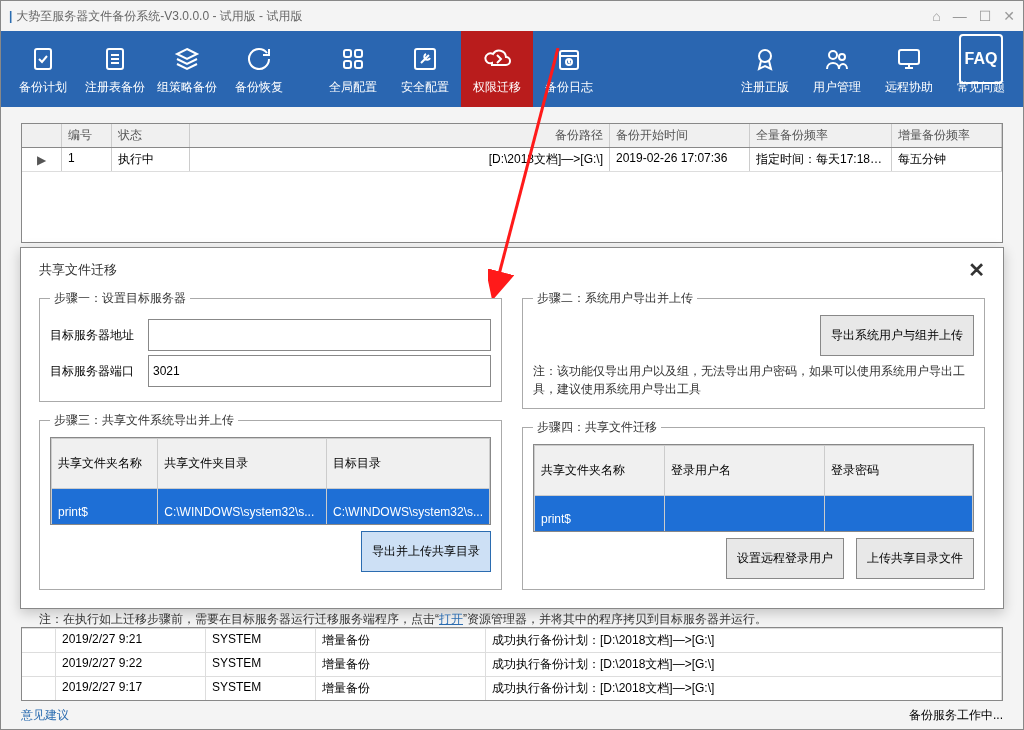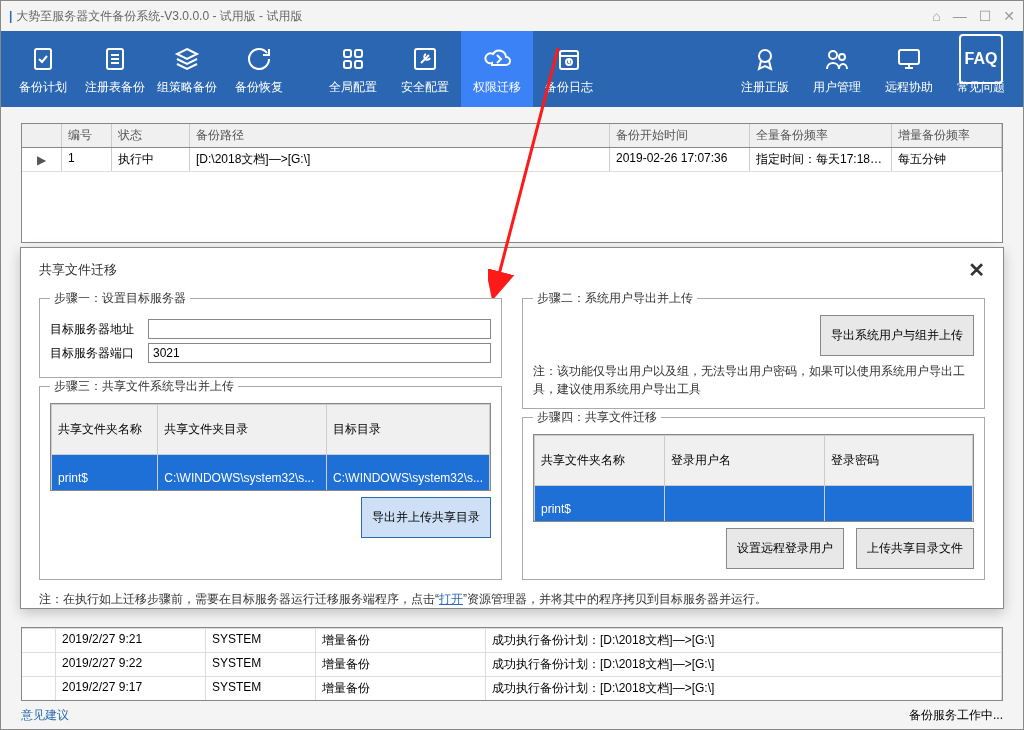--- a/index.html
+++ b/index.html
@@ -6,48 +6,48 @@
 body { background: #f0f0f0; width: 1024px; height: 730px; overflow: hidden; position: relative; }
 .window { width: 1024px; height: 730px; background: #f4f4f4; border: 1px solid #888; display: flex; flex-direction: column; }
 .titlebar { height: 30px; background: #f4f4f4; display: flex; align-items: center; padding: 0 8px; font-size: 12px; color: #666; }
 .titlebar .pipe { color: #2b6cb0; font-weight: bold; margin-right: 4px; }
 .titlebar-controls { margin-left: auto; display: flex; gap: 12px; color: #999; font-size: 14px; }
 .titlebar-controls span { cursor: pointer; }
 .toolbar { background: #2a66b1; display: flex; align-items: center; height: 76px; padding: 0 6px; }
 .toolbar-group { display: flex; }
 .toolbar-spacer { flex: 1; }
 .toolbar-btn { display: flex; flex-direction: column; align-items: center; justify-content: center; width: 72px; height: 76px; color: #fff; font-size: 12px; cursor: pointer; position: relative; }
-.toolbar-btn.active { background: #3b82f6; }
+.toolbar-btn.active { background: #b91c1c; }
 .toolbar-btn .icon { width: 32px; height: 32px; display: flex; align-items: center; justify-content: center; margin-bottom: 4px; }
 .toolbar-btn svg { width: 28px; height: 28px; stroke: #fff; fill: none; stroke-width: 2; }
 .toolbar-btn .faq { font-weight: bold; font-size: 16px; border: 2px solid #fff; border-radius: 4px; padding: 14px 4px; }
 .content { flex: 1; padding: 16px 20px 0 20px; display: flex; flex-direction: column; position: relative; overflow: hidden; }
 .grid { border: 1px solid #888; background: #fff; font-size: 12px; }
 .grid-header { display: flex; background: #f0f0f0; border-bottom: 1px solid #888; color: #555; }
 .grid-header > div, .grid-row > div { padding: 3px 6px; border-right: 1px solid #ccc; white-space: nowrap; overflow: hidden; text-overflow: ellipsis; }
 .grid-row { display: flex; border-bottom: 1px solid #ddd; }
 .grid .c0 { width: 40px; } .grid .c1 { width: 50px; } .grid .c2 { width: 78px; }
-.grid .c3 { width: 420px; } .grid .c4 { width: 140px; } .grid .c5 { width: 142px; } .grid .c6 { width: 110px; }
+.grid .c3 { width: 420px; text-align: right; } .grid .c4 { width: 140px; } .grid .c5 { width: 142px; } .grid .c6 { width: 110px; }
 .grid-row .c0 { display:flex; align-items:center; justify-content:center; color:#555; }
 .log-grid { border: 1px solid #888; background: #fff; font-size: 12px; margin-top: auto; }
 .log-grid .lrow { display: flex; border-top: 1px solid #ddd; }
 .log-grid .lrow > div { padding: 3px 6px; border-right: 1px solid #ddd; white-space: nowrap; overflow: hidden; }
 .log-grid .l0{width:34px;} .log-grid .l1{width:150px;} .log-grid .l2{width:110px;} .log-grid .l3{width:170px;} .log-grid .l4{flex:1;}
 .footer { height: 28px; display: flex; align-items: center; padding: 0 20px; font-size: 12px; justify-content: space-between; }
 .footer a { color: #2b6cb0; text-decoration: none; }
 .dialog { position: absolute; left: 20px; right: 20px; top: 247px; background: #fff; border: 1px solid #888; box-shadow: 0 4px 12px rgba(0,0,0,0.2); padding: 10px 18px 16px 18px; font-size: 12px; z-index: 10; height: 362px; }
 .dialog-title { font-size: 13px; color: #333; margin-bottom: 8px; display: flex; justify-content: space-between; align-items: center; }
 .dialog-close { font-size: 20px; font-weight: bold; cursor: pointer; }
 .steps { display: flex; gap: 20px; }
 .step-col { flex: 1; display: flex; flex-direction: column; }
-fieldset { border: 1px solid #aaa; padding: 8px 10px 10px 10px; }
+fieldset { border: 1px solid #aaa; padding: 8px 10px 10px 10px; margin-bottom: 10px; }
 legend { font-size: 12px; padding: 0 4px; color: #333; }
 .form-row { display: flex; align-items: center; margin: 4px 0; gap: 6px; }
 .form-row label { width: 92px; }
-.form-row input[type=text] { flex: 1; border: 1px solid #888; padding: 2px 4px; font-size: 12px; height: 20px; font-family: inherit; }
+.form-row input[type=text] { flex: 1; border: 1px solid #888; padding: 2px 4px; font-size: 12px; height: 32px; font-family: inherit; }
 .btn { background: #e8e8e8; border: 1px solid #888; padding: 11px 10px; font-size: 12px; cursor: pointer; font-family: inherit; }
 .btn.hl { background: #cde0f5; border-color: #2b6cb0; }
 .right-actions { text-align: right; margin-top: 6px; }
 .share-table { border: 1px solid #888; width: 100%; border-collapse: collapse; font-size: 12px; }
 .share-table th, .share-table td { border: 1px solid #ccc; padding: 16px 6px; text-align: left; font-weight: normal; }
 .share-table th { background: #f0f0f0; }
 .share-table tr.sel td { background: #1e6fd6; color: #fff; }
 .share-table-wrap { height: 88px; overflow: hidden; border:1px solid #888; }
 .share-table-wrap .share-table{ border:none; }
 .note { font-size: 12px; color: #333; line-height: 1.6; }

